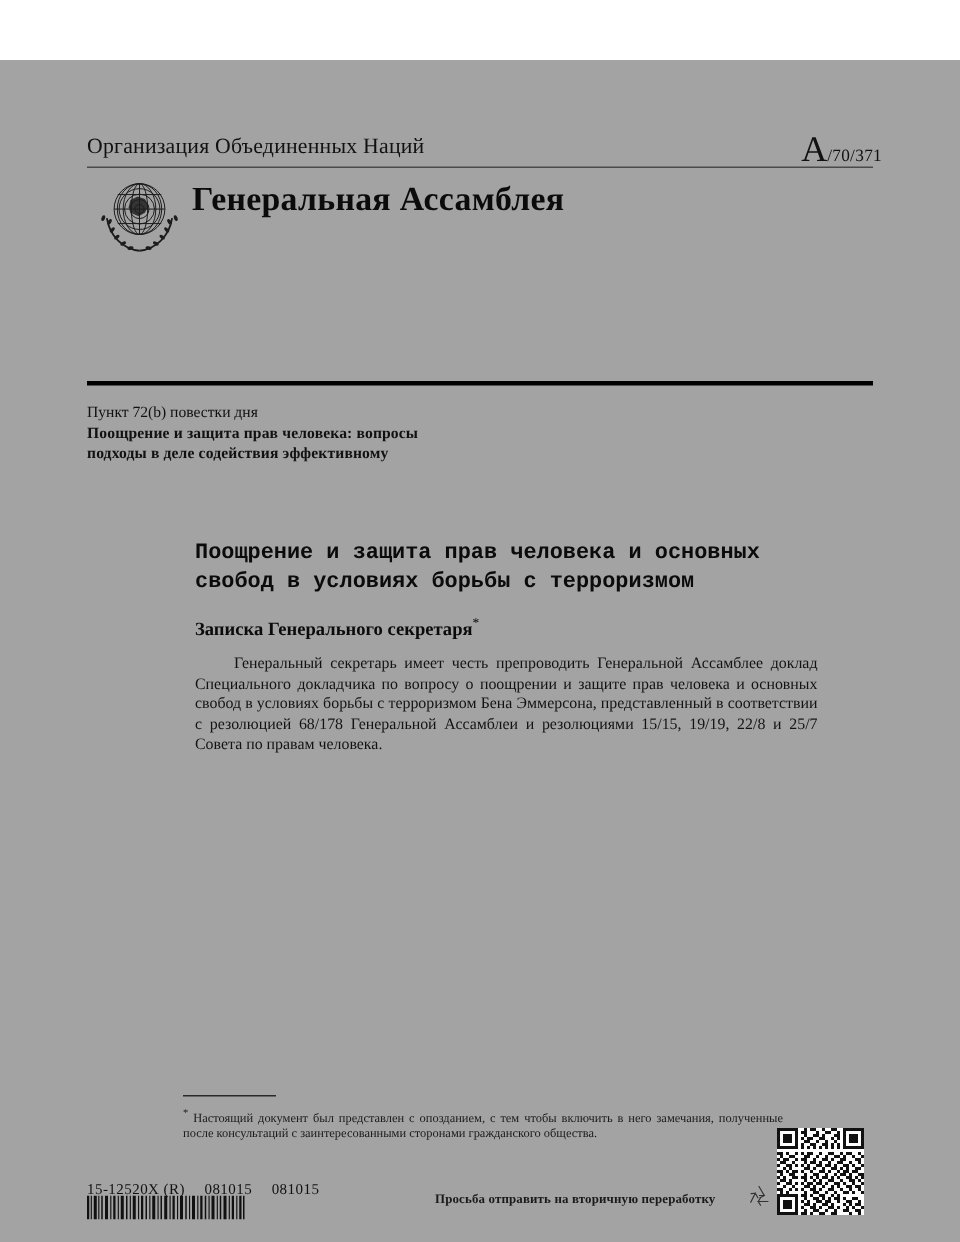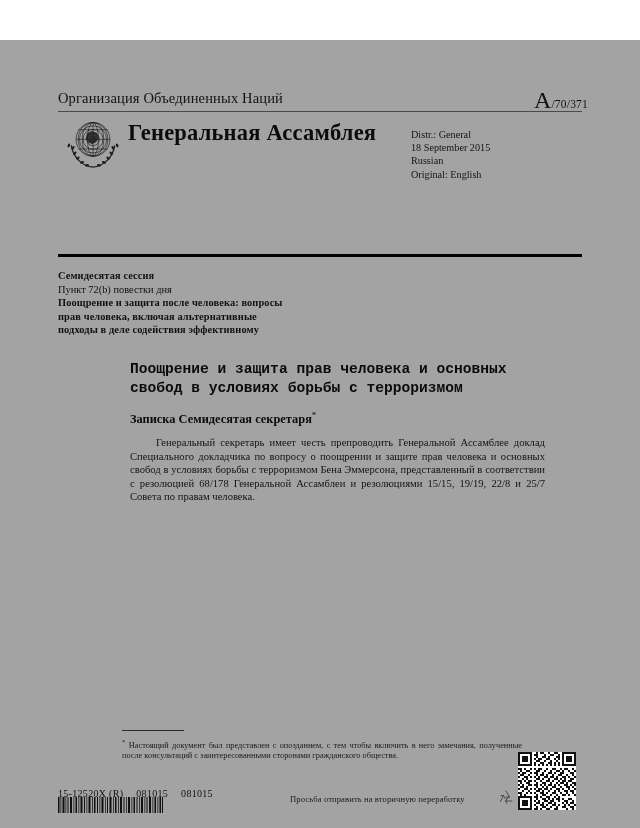--- a/index.html
+++ b/index.html
@@ -202,21 +202,21 @@
     top: 757px;
     width: 106px;
     height: 16px;
   }
 
   .recycle-text {
     position: absolute;
     left: 290px;
     top: 754px;
     font-size: 8.6px;
-    font-weight: normal;
+    font-weight: bold;
     letter-spacing: 0.1px;
     white-space: nowrap;
     color: #1a1a1a;
   }
 
   .recycle-icon {
     position: absolute;
     left: 496px;
     top: 748px;
     width: 20px;
@@ -277,41 +277,33 @@
       <ellipse cx="80" cy="65" rx="3.4" ry="1.9" transform="rotate(48 80 65)"></ellipse>
       <ellipse cx="75" cy="73" rx="3.4" ry="1.9" transform="rotate(36 75 73)"></ellipse>
       <ellipse cx="68" cy="80" rx="3.4" ry="1.9" transform="rotate(24 68 80)"></ellipse>
       <ellipse cx="60" cy="85" rx="3.4" ry="1.9" transform="rotate(12 60 85)"></ellipse>
       <ellipse cx="90" cy="52" rx="3.4" ry="1.9" transform="rotate(70 90 52)"></ellipse>
     </g>
   </svg>
 
   <div class="organ-title">Генеральная Ассамблея</div>
 
-  <div class="distr-block">
-    <div>Distr.: General</div>
-    <div>18 September 2015</div>
-    <div>Russian</div>
-    <div>Original: English</div>
-  </div>
 
   <div class="rule-thick"></div>
 
   <div class="session-block">
-    <div class="bold">Семидесятая сессия</div>
     <div class="plain">Пункт 72(b) повестки дня</div>
-    <div class="bold">Поощрение и защита после человека: вопросы</div>
-    <div class="bold">прав человека, включая альтернативные</div>
+    <div class="bold">Поощрение и защита прав человека: вопросы</div>
     <div class="bold">подходы в деле содействия эффективному</div>
   </div>
 
   <div class="doc-title">Поощрение и защита прав человека и основных свобод в условиях борьбы с терроризмом</div>
 
   <div class="doc-subtitle">
-    <span>Записка Семидесятая секретаря</span><span class="fn-mark">*</span>
+    <span>Записка Генерального секретаря</span><span class="fn-mark">*</span>
   </div>
 
   <div class="body-para">Генеральный секретарь имеет честь препроводить Генеральной Ассамблее доклад Специального докладчика по вопросу о поощрении и защите прав человека и основных свобод в условиях борьбы с терроризмом Бена Эммерсона, представленный в соответствии с резолюцией 68/178 Генеральной Ассамблеи и резолюциями 15/15, 19/19, 22/8 и 25/7 Совета по правам человека.</div>
 
   <div class="fn-rule"></div>
   <div class="footnote">
     <span class="fn-mark">*</span>
     <span>Настоящий документ был представлен с опозданием, с тем чтобы включить в него замечания, полученные после консультаций с заинтересованными сторонами гражданского общества.</span>
   </div>
 

